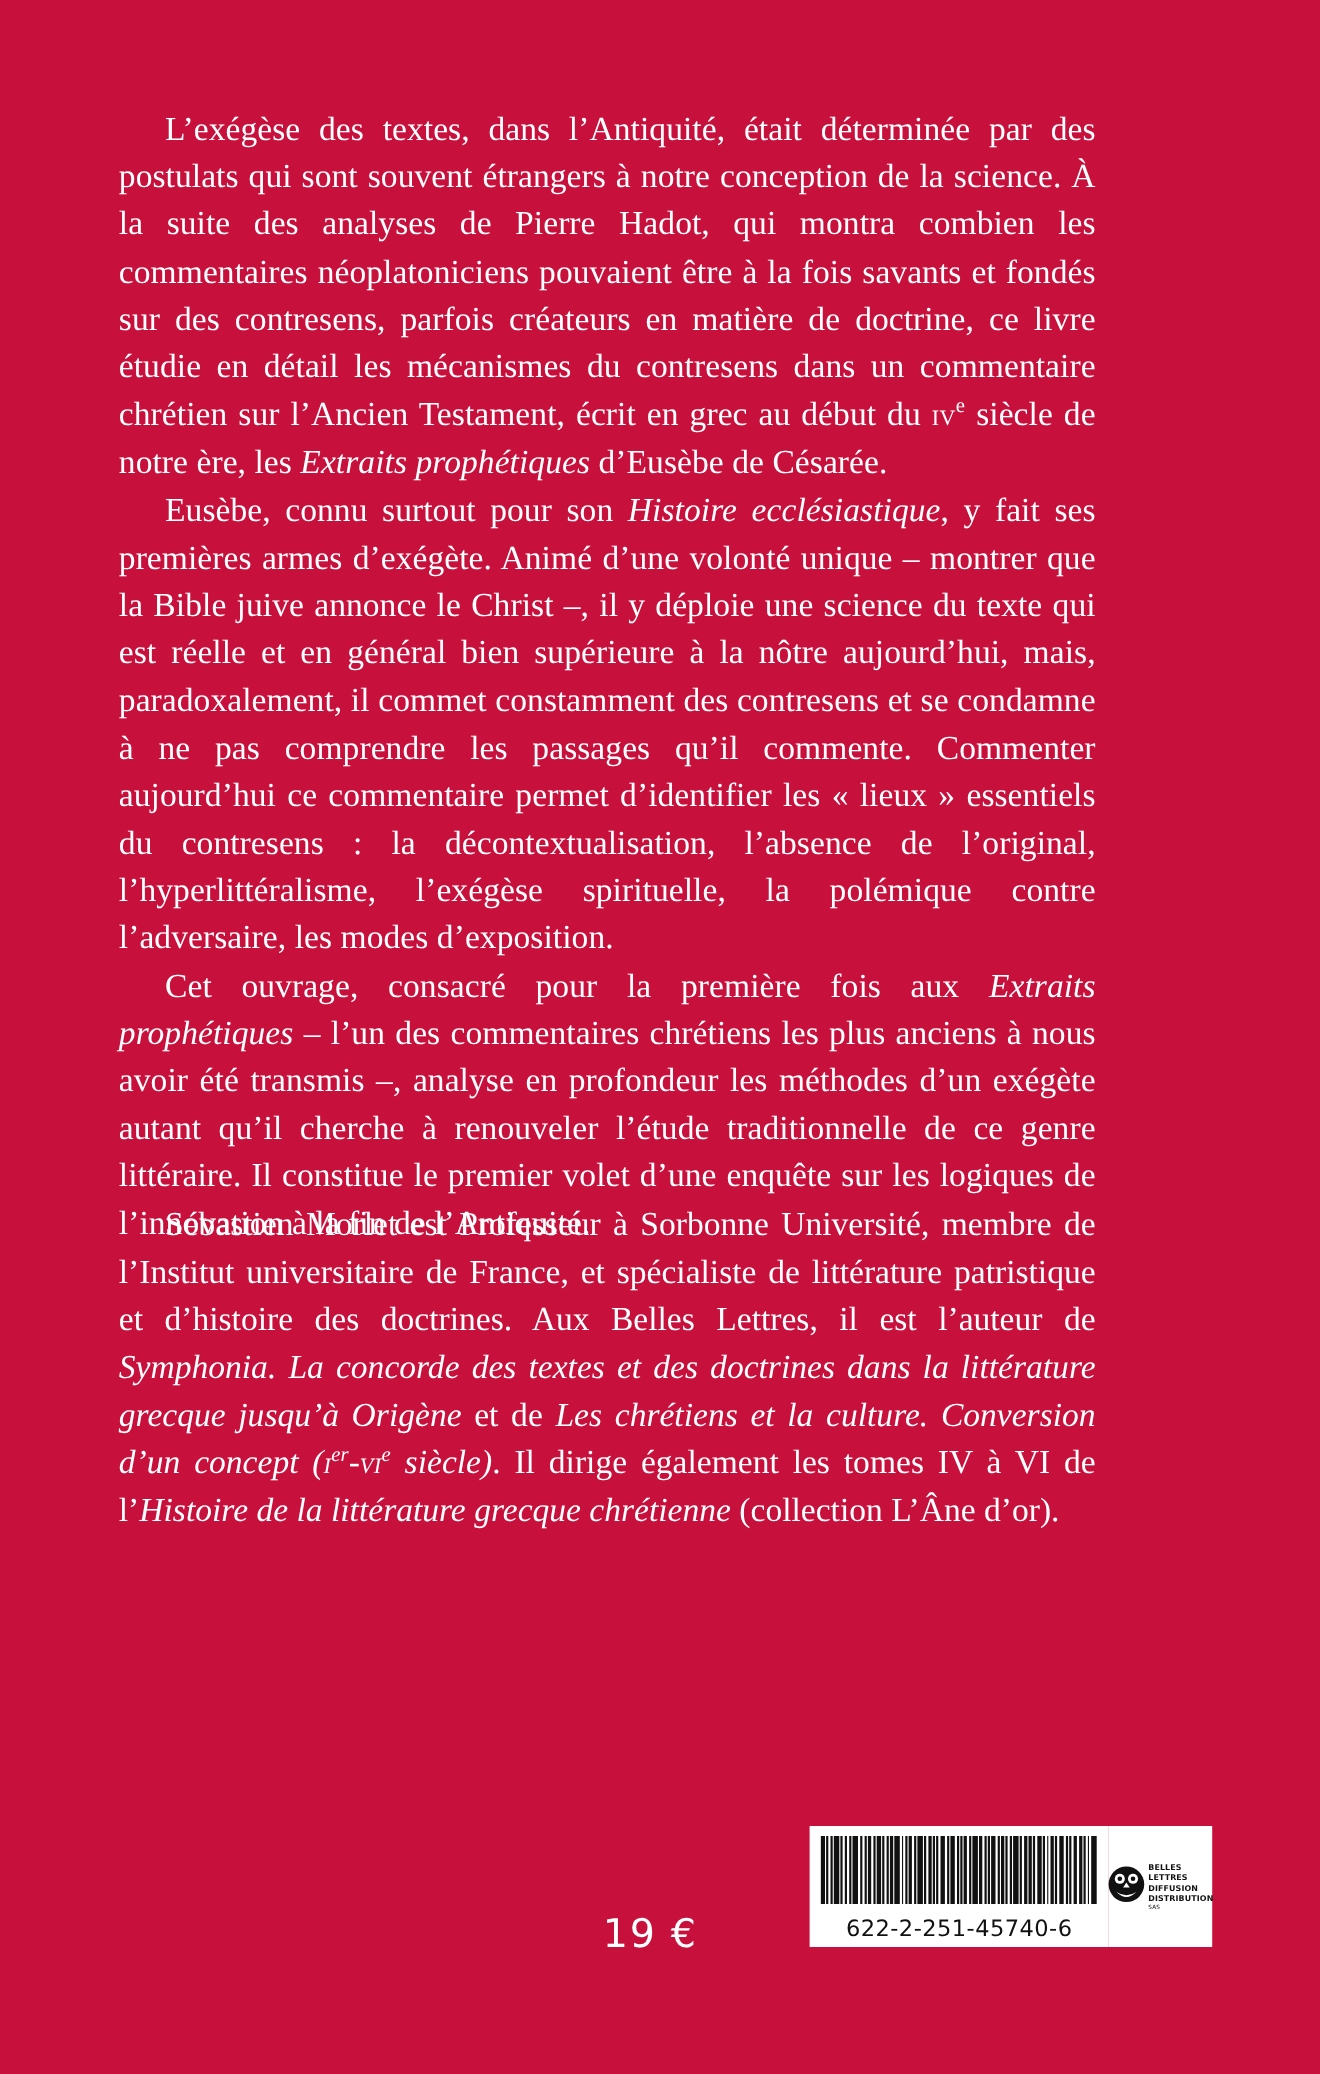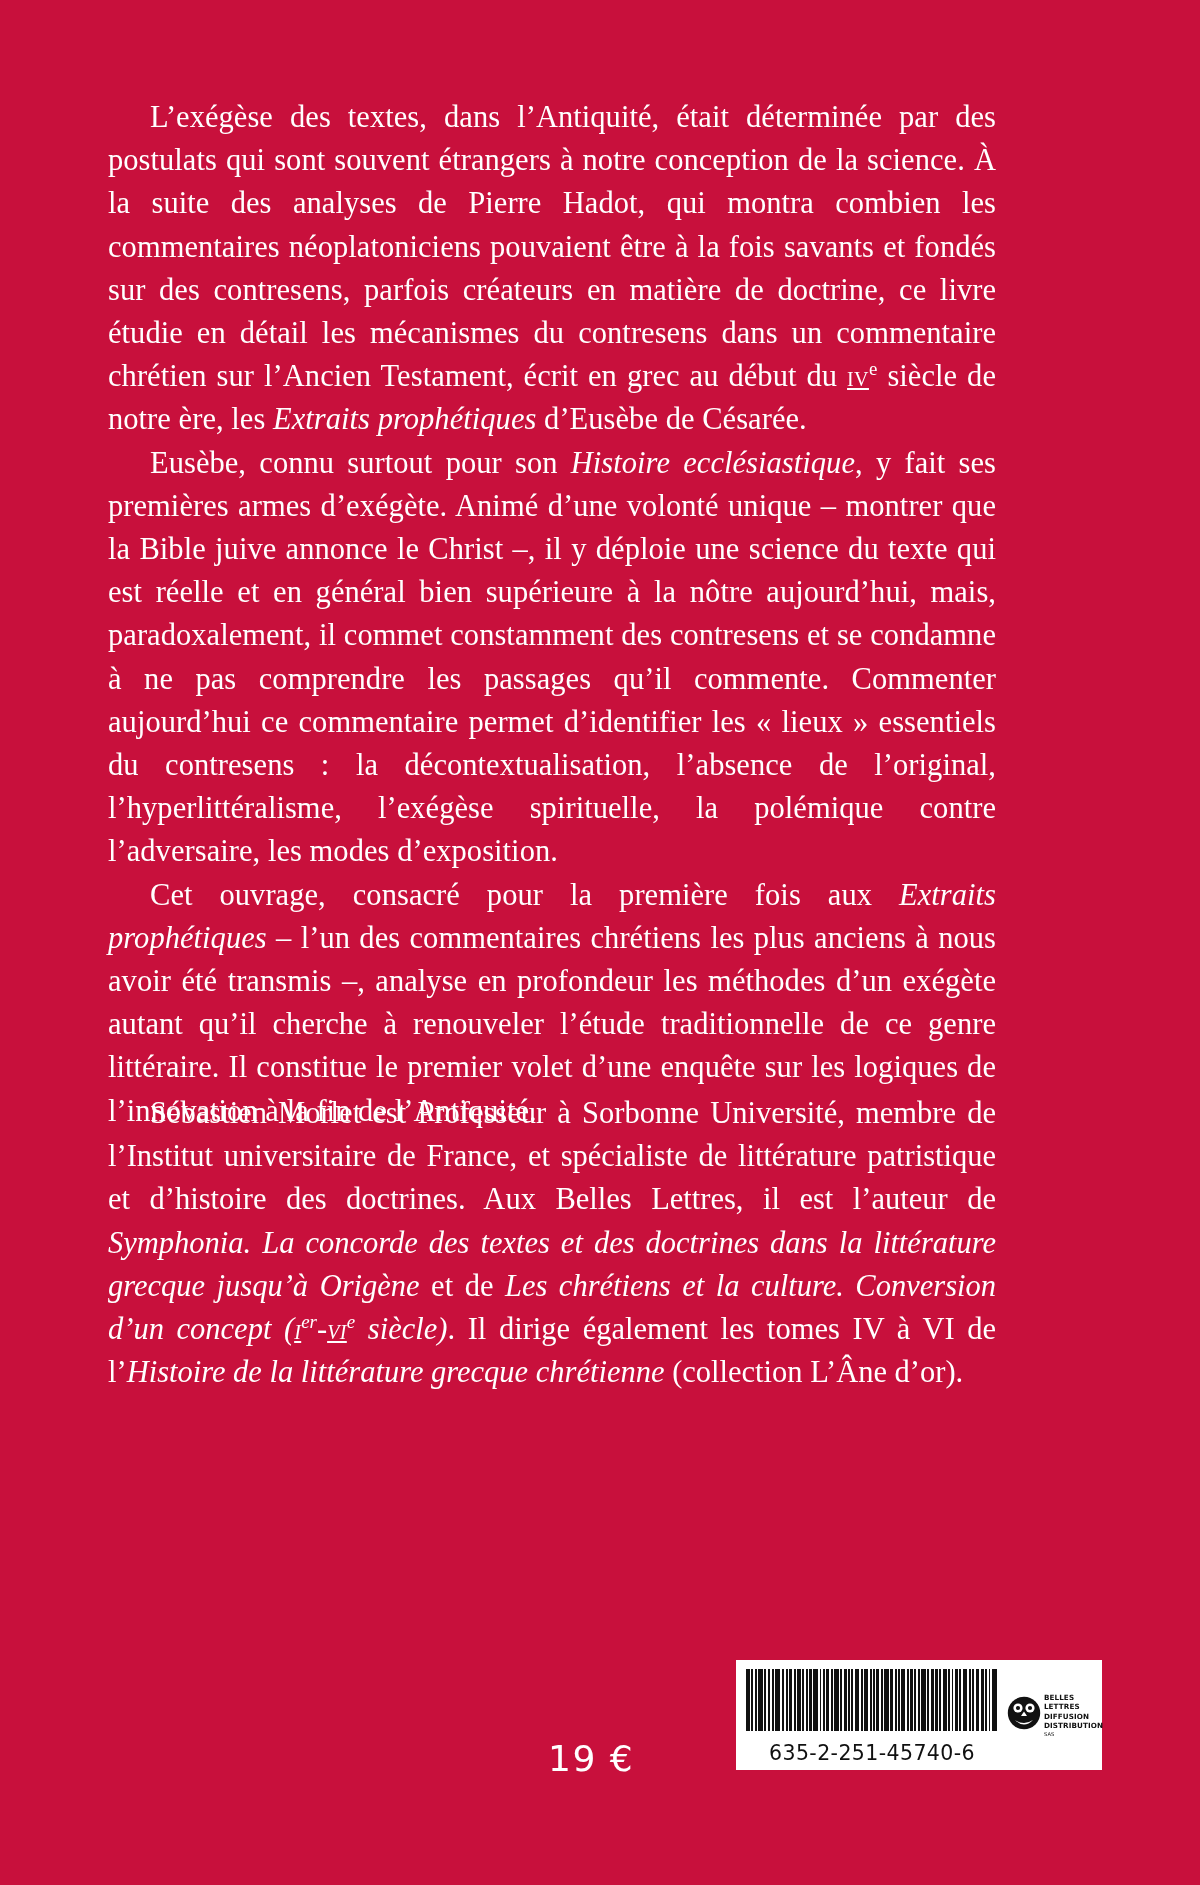--- a/index.html
+++ b/index.html
@@ -52,21 +52,20 @@
     line-height: 43.2px;
     text-indent: 42px;
   }
   i, .it {
     font-style: italic;
   }
   .smallcaps {
     font-variant: small-caps;
     font-size: 0.94em;
     letter-spacing: 0.4px;
-    text-decoration: underline;
   }
   sup {
     font-size: 0.62em;
     vertical-align: super;
     line-height: 0;
   }
   
   .price {
     position: absolute;
     left: 548px;
@@ -226,21 +225,21 @@
           <span style="width: 2px;"></span>
           <span style="width: 5px;"></span>
           <span style="width: 2px;"></span>
           <span style="width: 2px;"></span>
           <span style="width: 4px;"></span>
           <span style="width: 3px;"></span>
           <span style="width: 2px;"></span>
           <span style="width: 2px;"></span>
           <span style="width: 5px;"></span>
         </div>
-      <div class="isbn-text">635-2-251-45740-6</div>
+      <div class="isbn-text">622-2-251-45740-6</div>
     </div>
 
     <div class="logo-box">
       <span class="owl-mark">
         <svg width="34" height="40" viewBox="0 0 34 40" aria-hidden="true">
           <circle cx="17" cy="20" r="16.2" fill="#111111"></circle>
           <circle cx="11" cy="15" r="4.6" fill="#ffffff"></circle>
           <circle cx="23" cy="15" r="4.6" fill="#ffffff"></circle>
           <circle cx="11" cy="15" r="2.1" fill="#111111"></circle>
           <circle cx="23" cy="15" r="2.1" fill="#111111"></circle>

